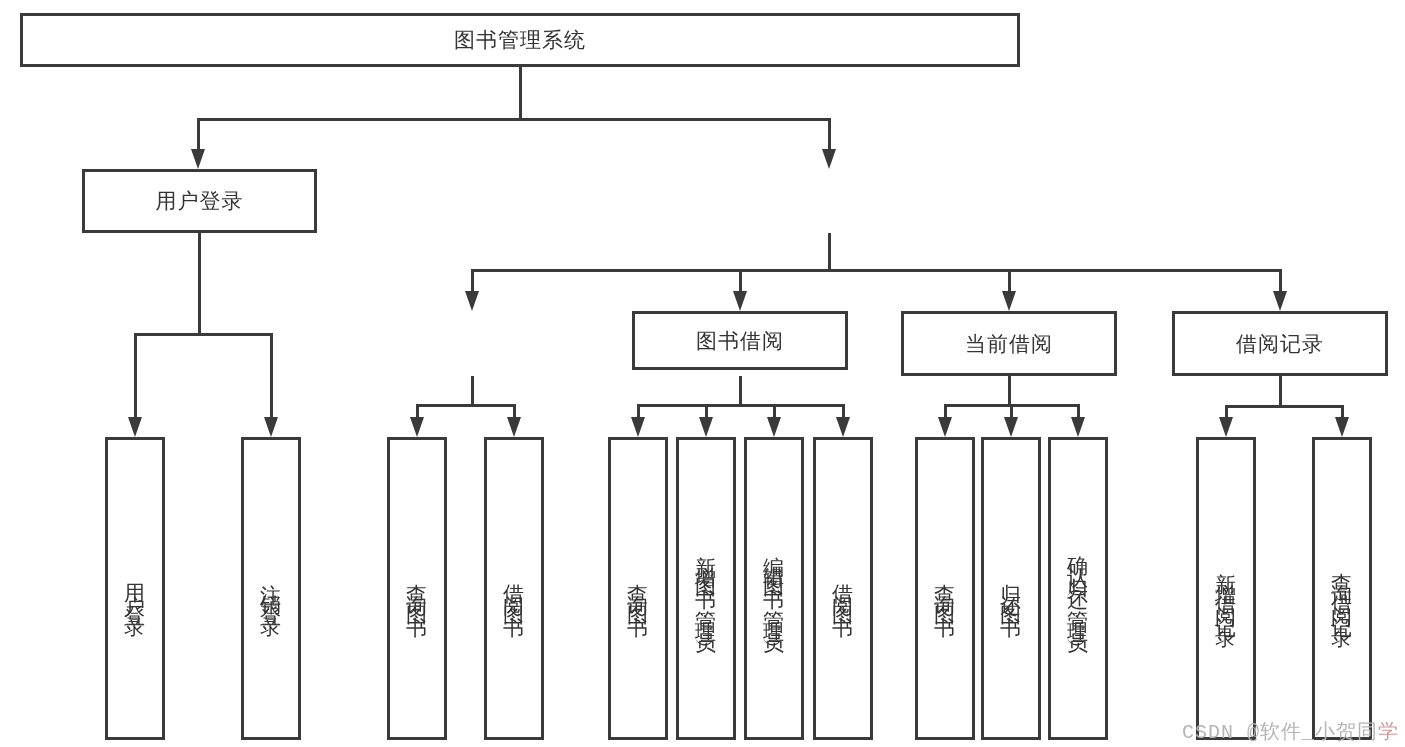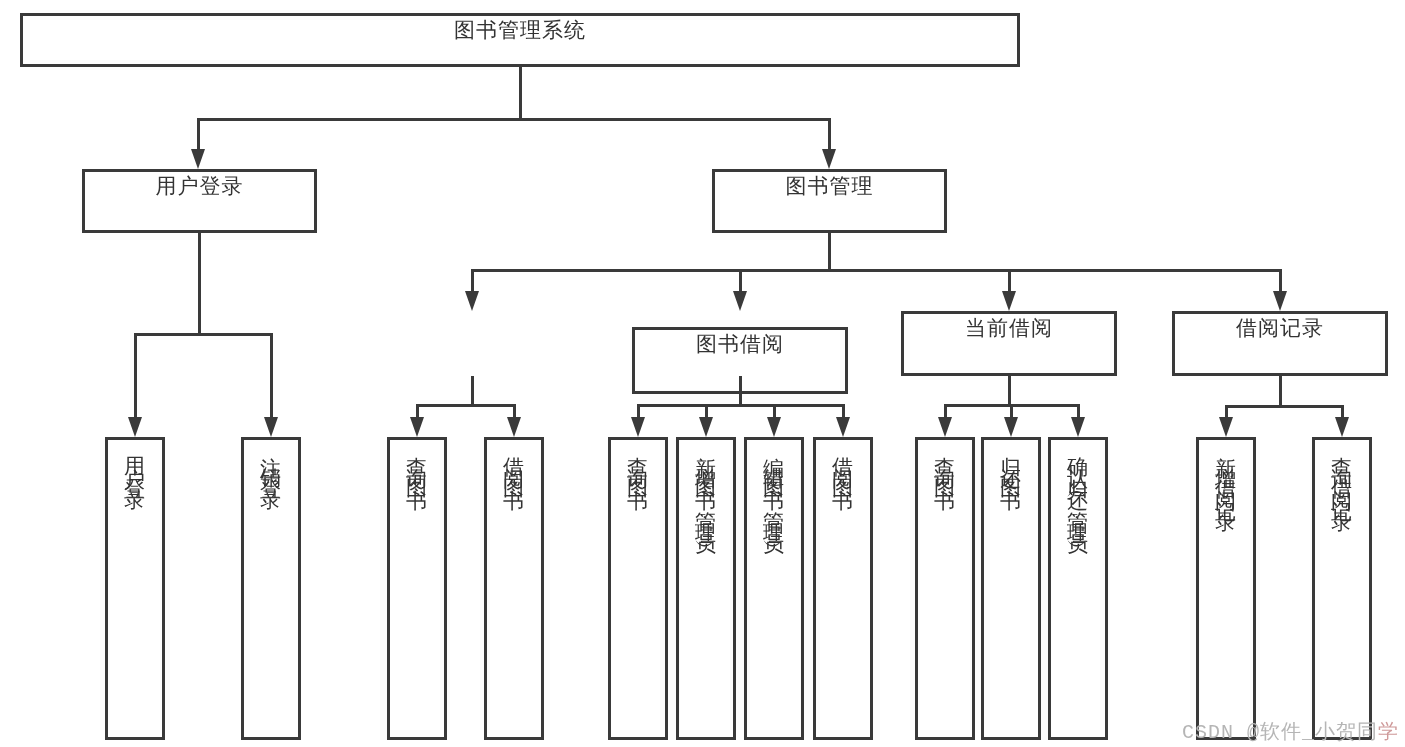--- a/index.html
+++ b/index.html
@@ -11,21 +11,21 @@
   }
   *{box-sizing:border-box;margin:0;padding:0;}
   html,body{width:1405px;height:747px;background:var(--bg);overflow:hidden;}
   body{font-family:"Liberation Sans","DejaVu Sans",sans-serif;color:var(--text);}
   #stage{position:relative;width:1405px;height:747px;background:var(--bg);}
 
   .node{
     position:absolute;
     border:3px solid var(--line);
     background:var(--bg);
-    display:flex;justify-content:center;
+    display:flex;align-items:center;justify-content:center;
     font-size:21px;letter-spacing:1px;color:var(--text);
   }
   .leaf{
     border-width:3px;
   }
   .vtext{
     writing-mode:vertical-rl;
     text-orientation:mixed;
     letter-spacing:11px;
     font-size:21px;
@@ -59,43 +59,40 @@
   <div class="ln" style="left:519px;top:66px;width:3px;height:55px;"></div>
   <div class="ln" style="left:197px;top:118px;width:634px;height:3px;"></div>
   <div class="ln" style="left:197px;top:118px;width:3px;height:33px;"></div>
   <div class="arrow" style="left:191px;top:149px;"></div>
   <div class="ln" style="left:828px;top:118px;width:3px;height:33px;"></div>
   <div class="arrow" style="left:822px;top:149px;"></div>
 
   <div class="node" style="left:82px;top:169px;width:235px;height:64px;">
     <span>用户登录</span>
   </div>
-  <div class="node" style="left:712px;top:169px;width:235px;height:64px;">
-    <span>图书管理</span>
-  </div>
 
   <div class="ln" style="left:198px;top:233px;width:3px;height:103px;"></div>
   <div class="ln" style="left:134px;top:333px;width:139px;height:3px;"></div>
   <div class="ln" style="left:134px;top:333px;width:3px;height:86px;"></div>
   <div class="arrow" style="left:128px;top:417px;"></div>
   <div class="ln" style="left:270px;top:333px;width:3px;height:86px;"></div>
   <div class="arrow" style="left:264px;top:417px;"></div>
 
   <div class="ln" style="left:828px;top:233px;width:3px;height:39px;"></div>
   <div class="ln" style="left:471px;top:269px;width:811px;height:3px;"></div>
   <div class="ln" style="left:471px;top:269px;width:3px;height:24px;"></div>
   <div class="arrow" style="left:465px;top:291px;"></div>
   <div class="ln" style="left:739px;top:269px;width:3px;height:24px;"></div>
   <div class="arrow" style="left:733px;top:291px;"></div>
   <div class="ln" style="left:1008px;top:269px;width:3px;height:24px;"></div>
   <div class="arrow" style="left:1002px;top:291px;"></div>
   <div class="ln" style="left:1279px;top:269px;width:3px;height:24px;"></div>
   <div class="arrow" style="left:1273px;top:291px;"></div>
 
-  <div class="node" style="left:632px;top:311px;width:216px;height:67px;margin-top:16px;">
+  <div class="node" style="left:632px;top:311px;width:216px;height:59px;">
     <span>图书借阅</span>
   </div>
   <div class="node" style="left:1172px;top:311px;width:216px;height:65px;">
     <span>借阅记录</span>
   </div>
   <div class="node" style="left:901px;top:311px;width:216px;height:65px;">
     <span>当前借阅</span>
   </div>
 
   <div class="ln" style="left:471px;top:376px;width:3px;height:31px;"></div>

